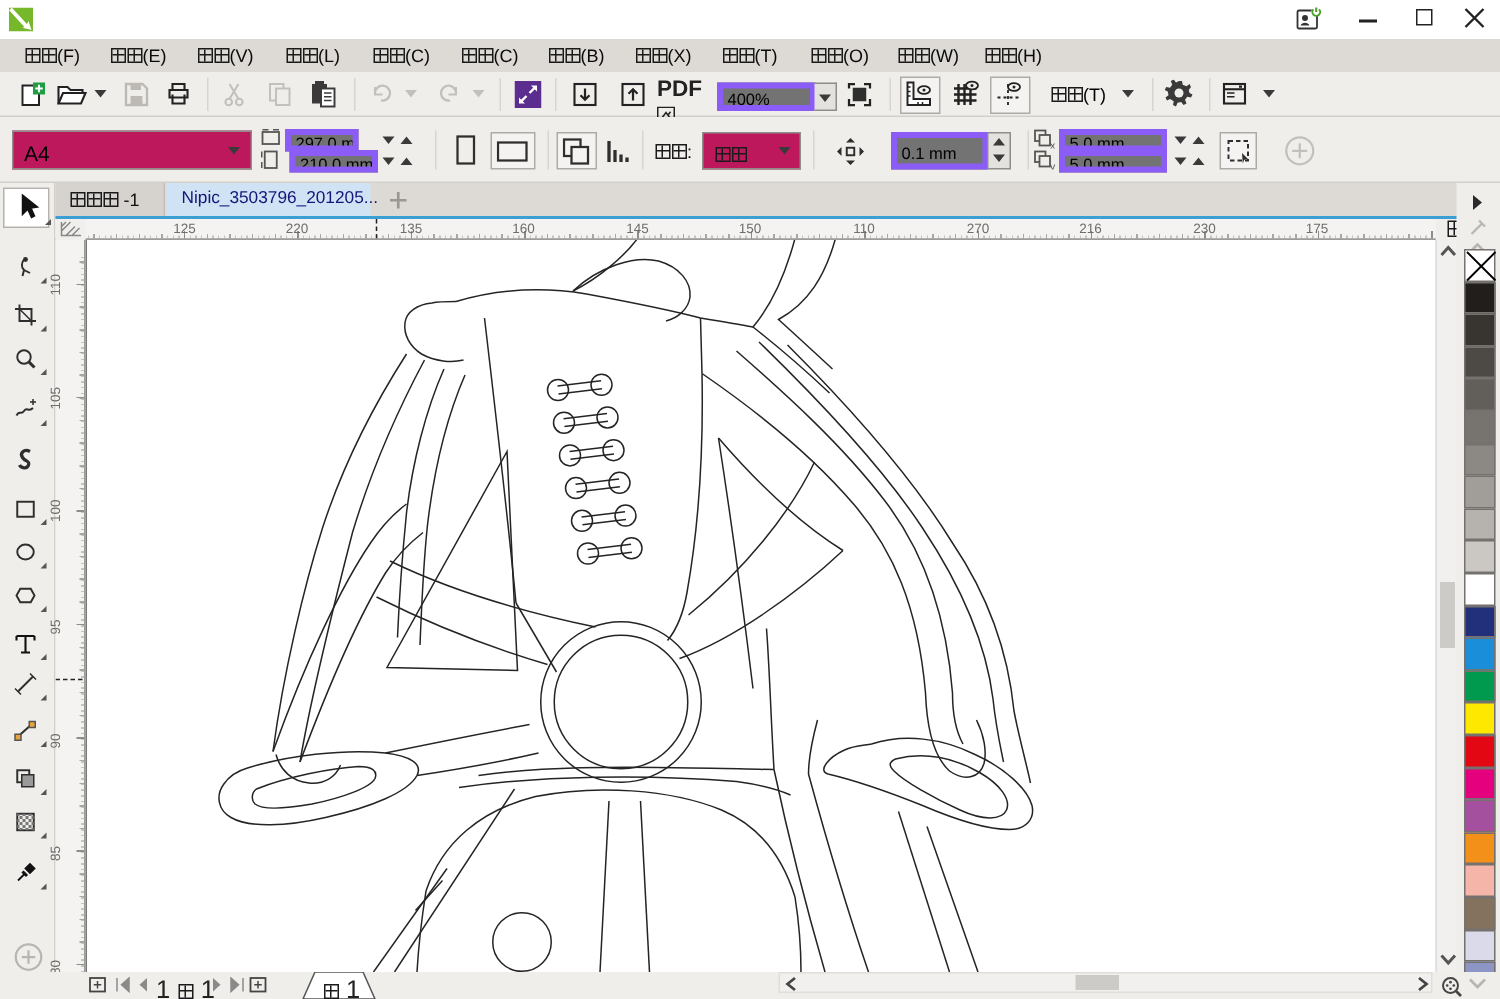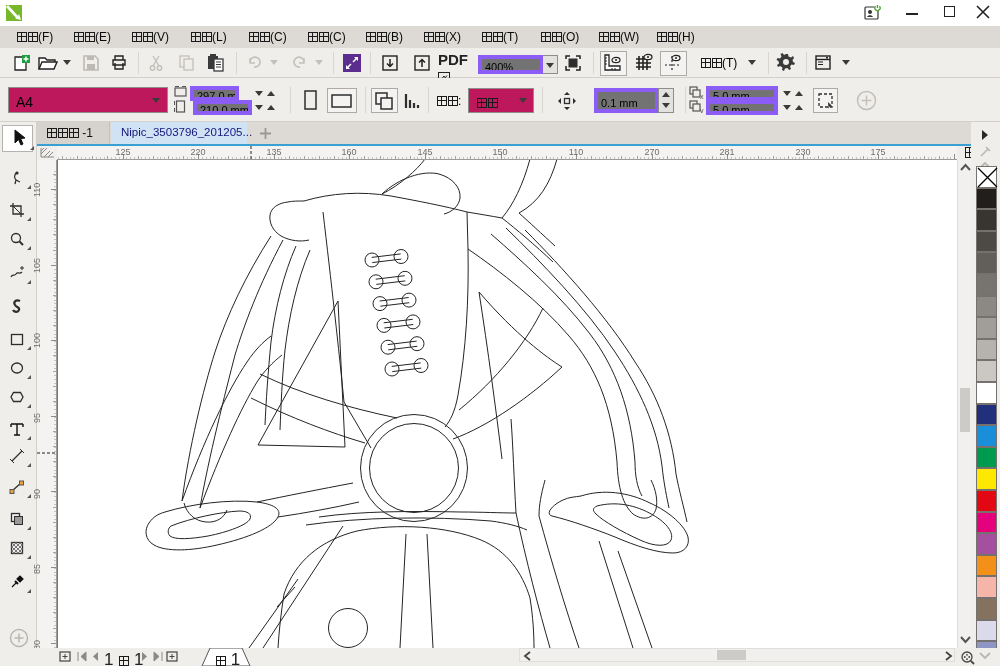--- a/index.html
+++ b/index.html
@@ -368,21 +368,21 @@
       </svg></div>
 <div id="hruler" class="abs">
       <span class="rn" style="left:74px">125</span>
       <span class="rn" style="left:149px">220</span>
       <span class="rn" style="left:225px">135</span>
       <span class="rn" style="left:300px">160</span>
       <span class="rn" style="left:376px">145</span>
       <span class="rn" style="left:451px">150</span>
       <span class="rn" style="left:527px">110</span>
       <span class="rn" style="left:603px">270</span>
-      <span class="rn" style="left:678px">281</span>
+      <span class="rn" style="left:678px">216</span>
       <span class="rn" style="left:754px">230</span>
       <span class="rn" style="left:829px">175</span>
  <svg class="abs" style="left:209px;top:0" width="10" height="14">
         <path d="M5,0 L5,14" stroke="#222" stroke-dasharray="3,2"></path>
       </svg>
 </div>
 <div id="vruler" class="abs">
       <span class="rnv" style="top:19px">110</span>
       <span class="rnv" style="top:95px">105</span>
       <span class="rnv" style="top:170px">100</span>

